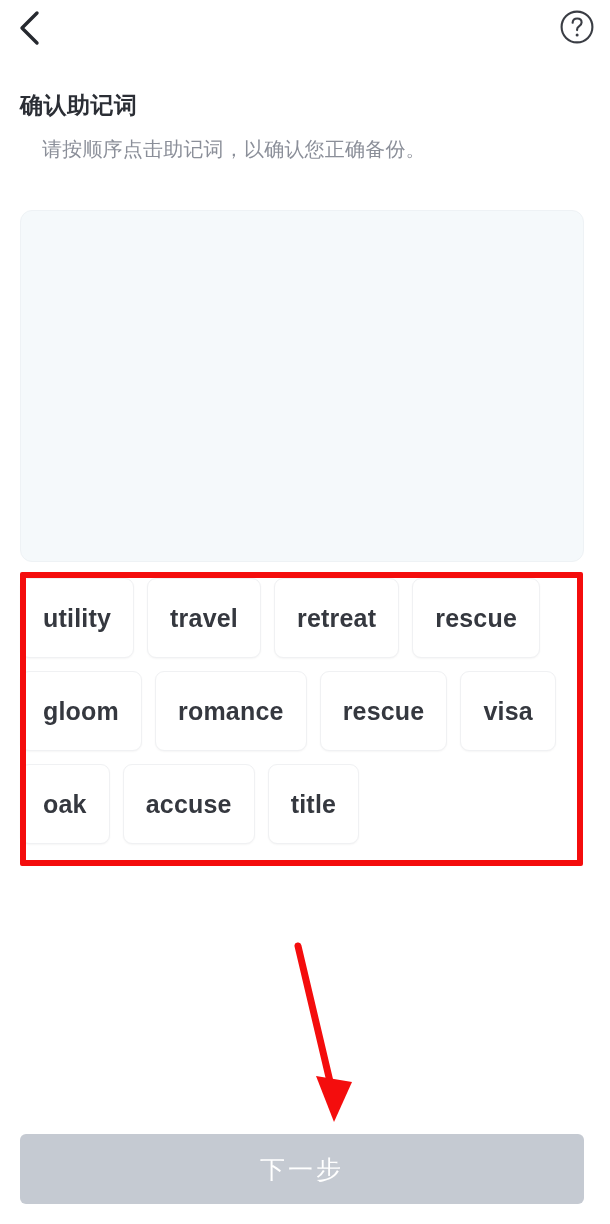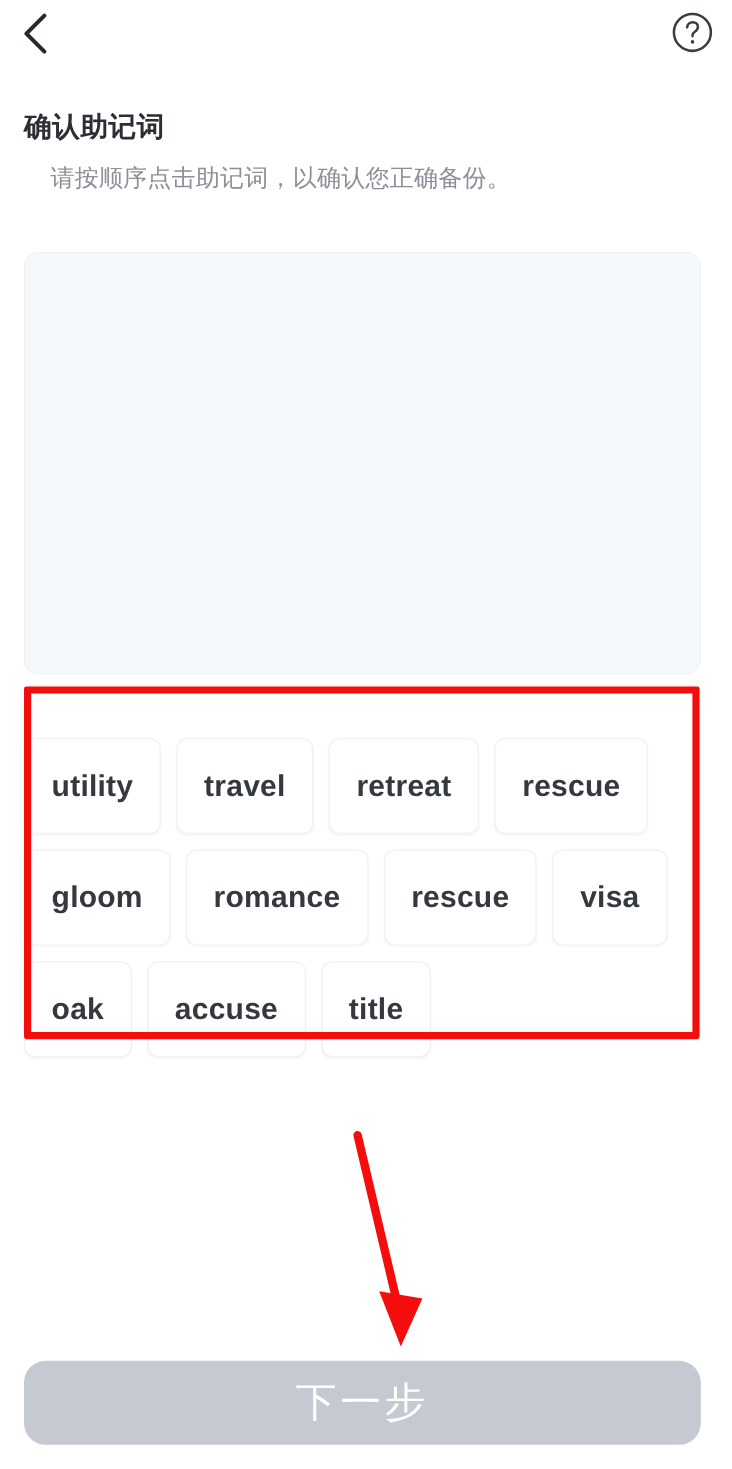--- a/index.html
+++ b/index.html
@@ -95,21 +95,20 @@
     padding: 16px;
     box-sizing: border-box;
   }
 
   
   .word-bank {
     position: absolute;
     left: 20px;
     top: 578px;
     width: 564px;
-    margin-top: 37px;
   }
   .word-rows {
     display: flex;
     flex-direction: column;
     gap: 13px;
   }
   .word-row {
     display: flex;
     flex-direction: row;
     gap: 13px;
@@ -160,23 +159,23 @@
   
   .next-button {
     position: absolute;
     left: 20px;
     top: 1134px;
     width: 564px;
     height: 70px;
     box-sizing: border-box;
     background: #c5cad2;
     border: none;
-    border-radius: 18px;
+    border-radius: 6px;
     color: #ffffff;
-    font-size: 34px;
+    font-size: 25px;
     font-family: "Liberation Sans", "DejaVu Sans", sans-serif;
     letter-spacing: 3px;
     display: flex;
     align-items: center;
     justify-content: center;
     cursor: default;
   }
 </style>
 </head>
 <body>

